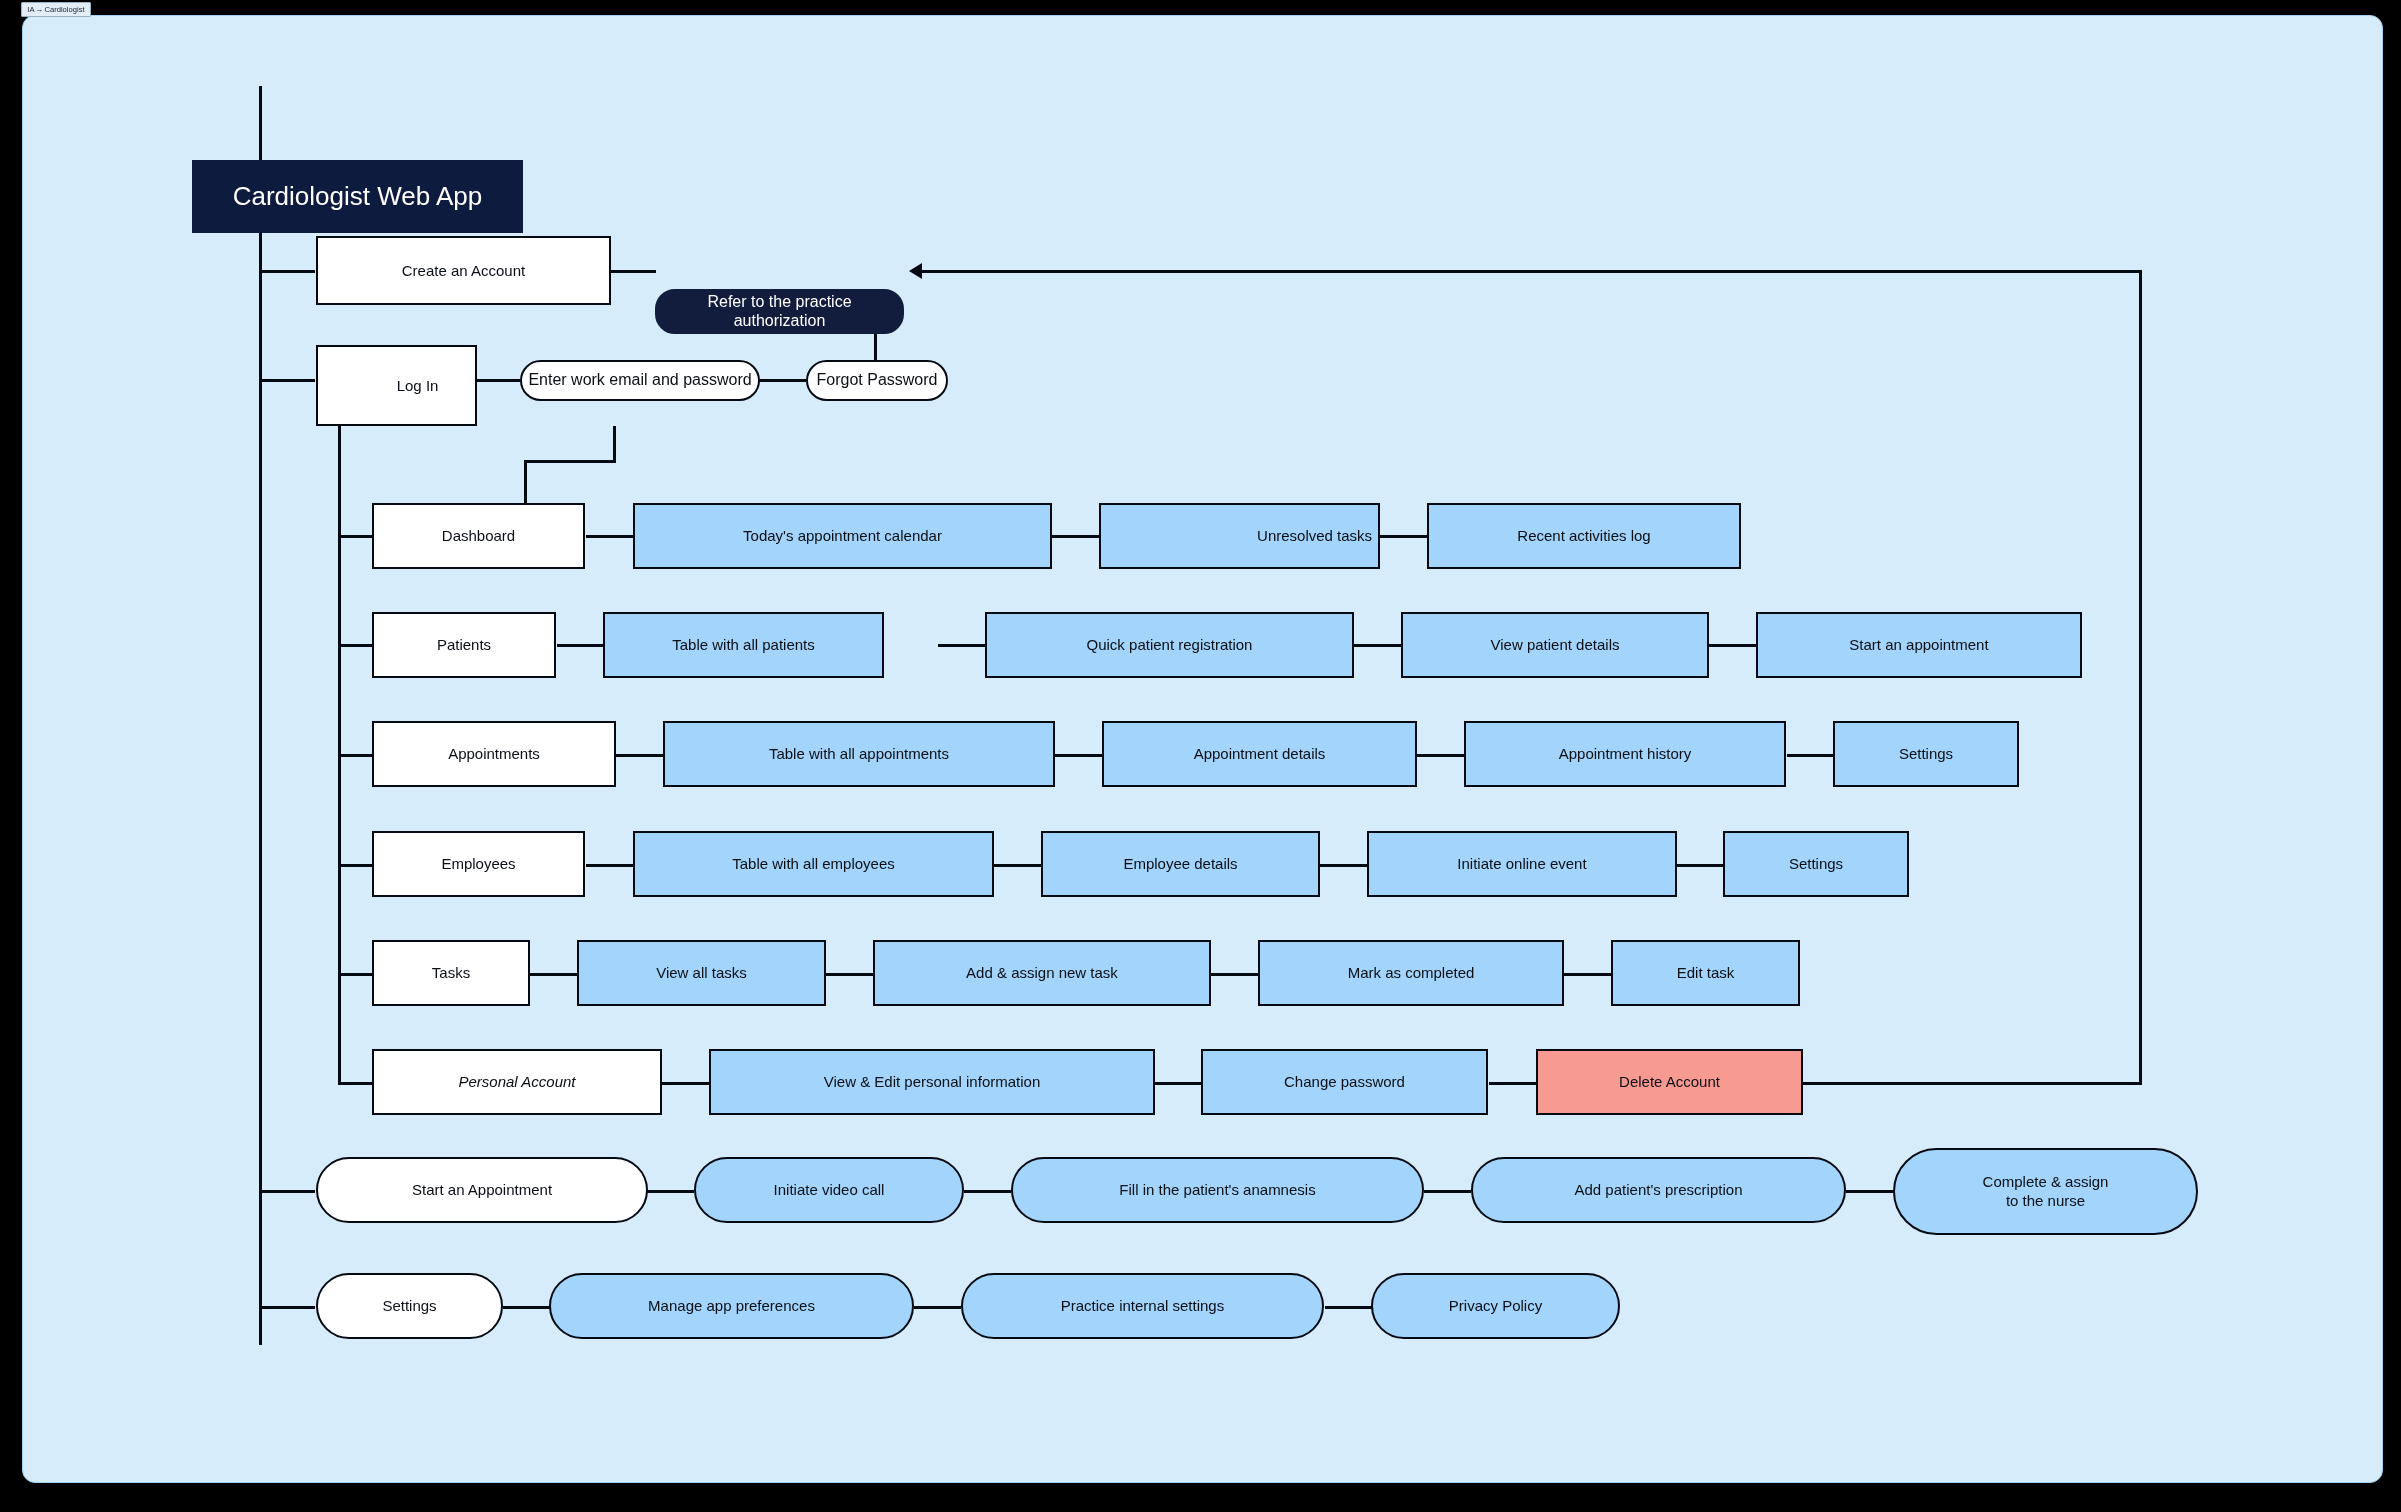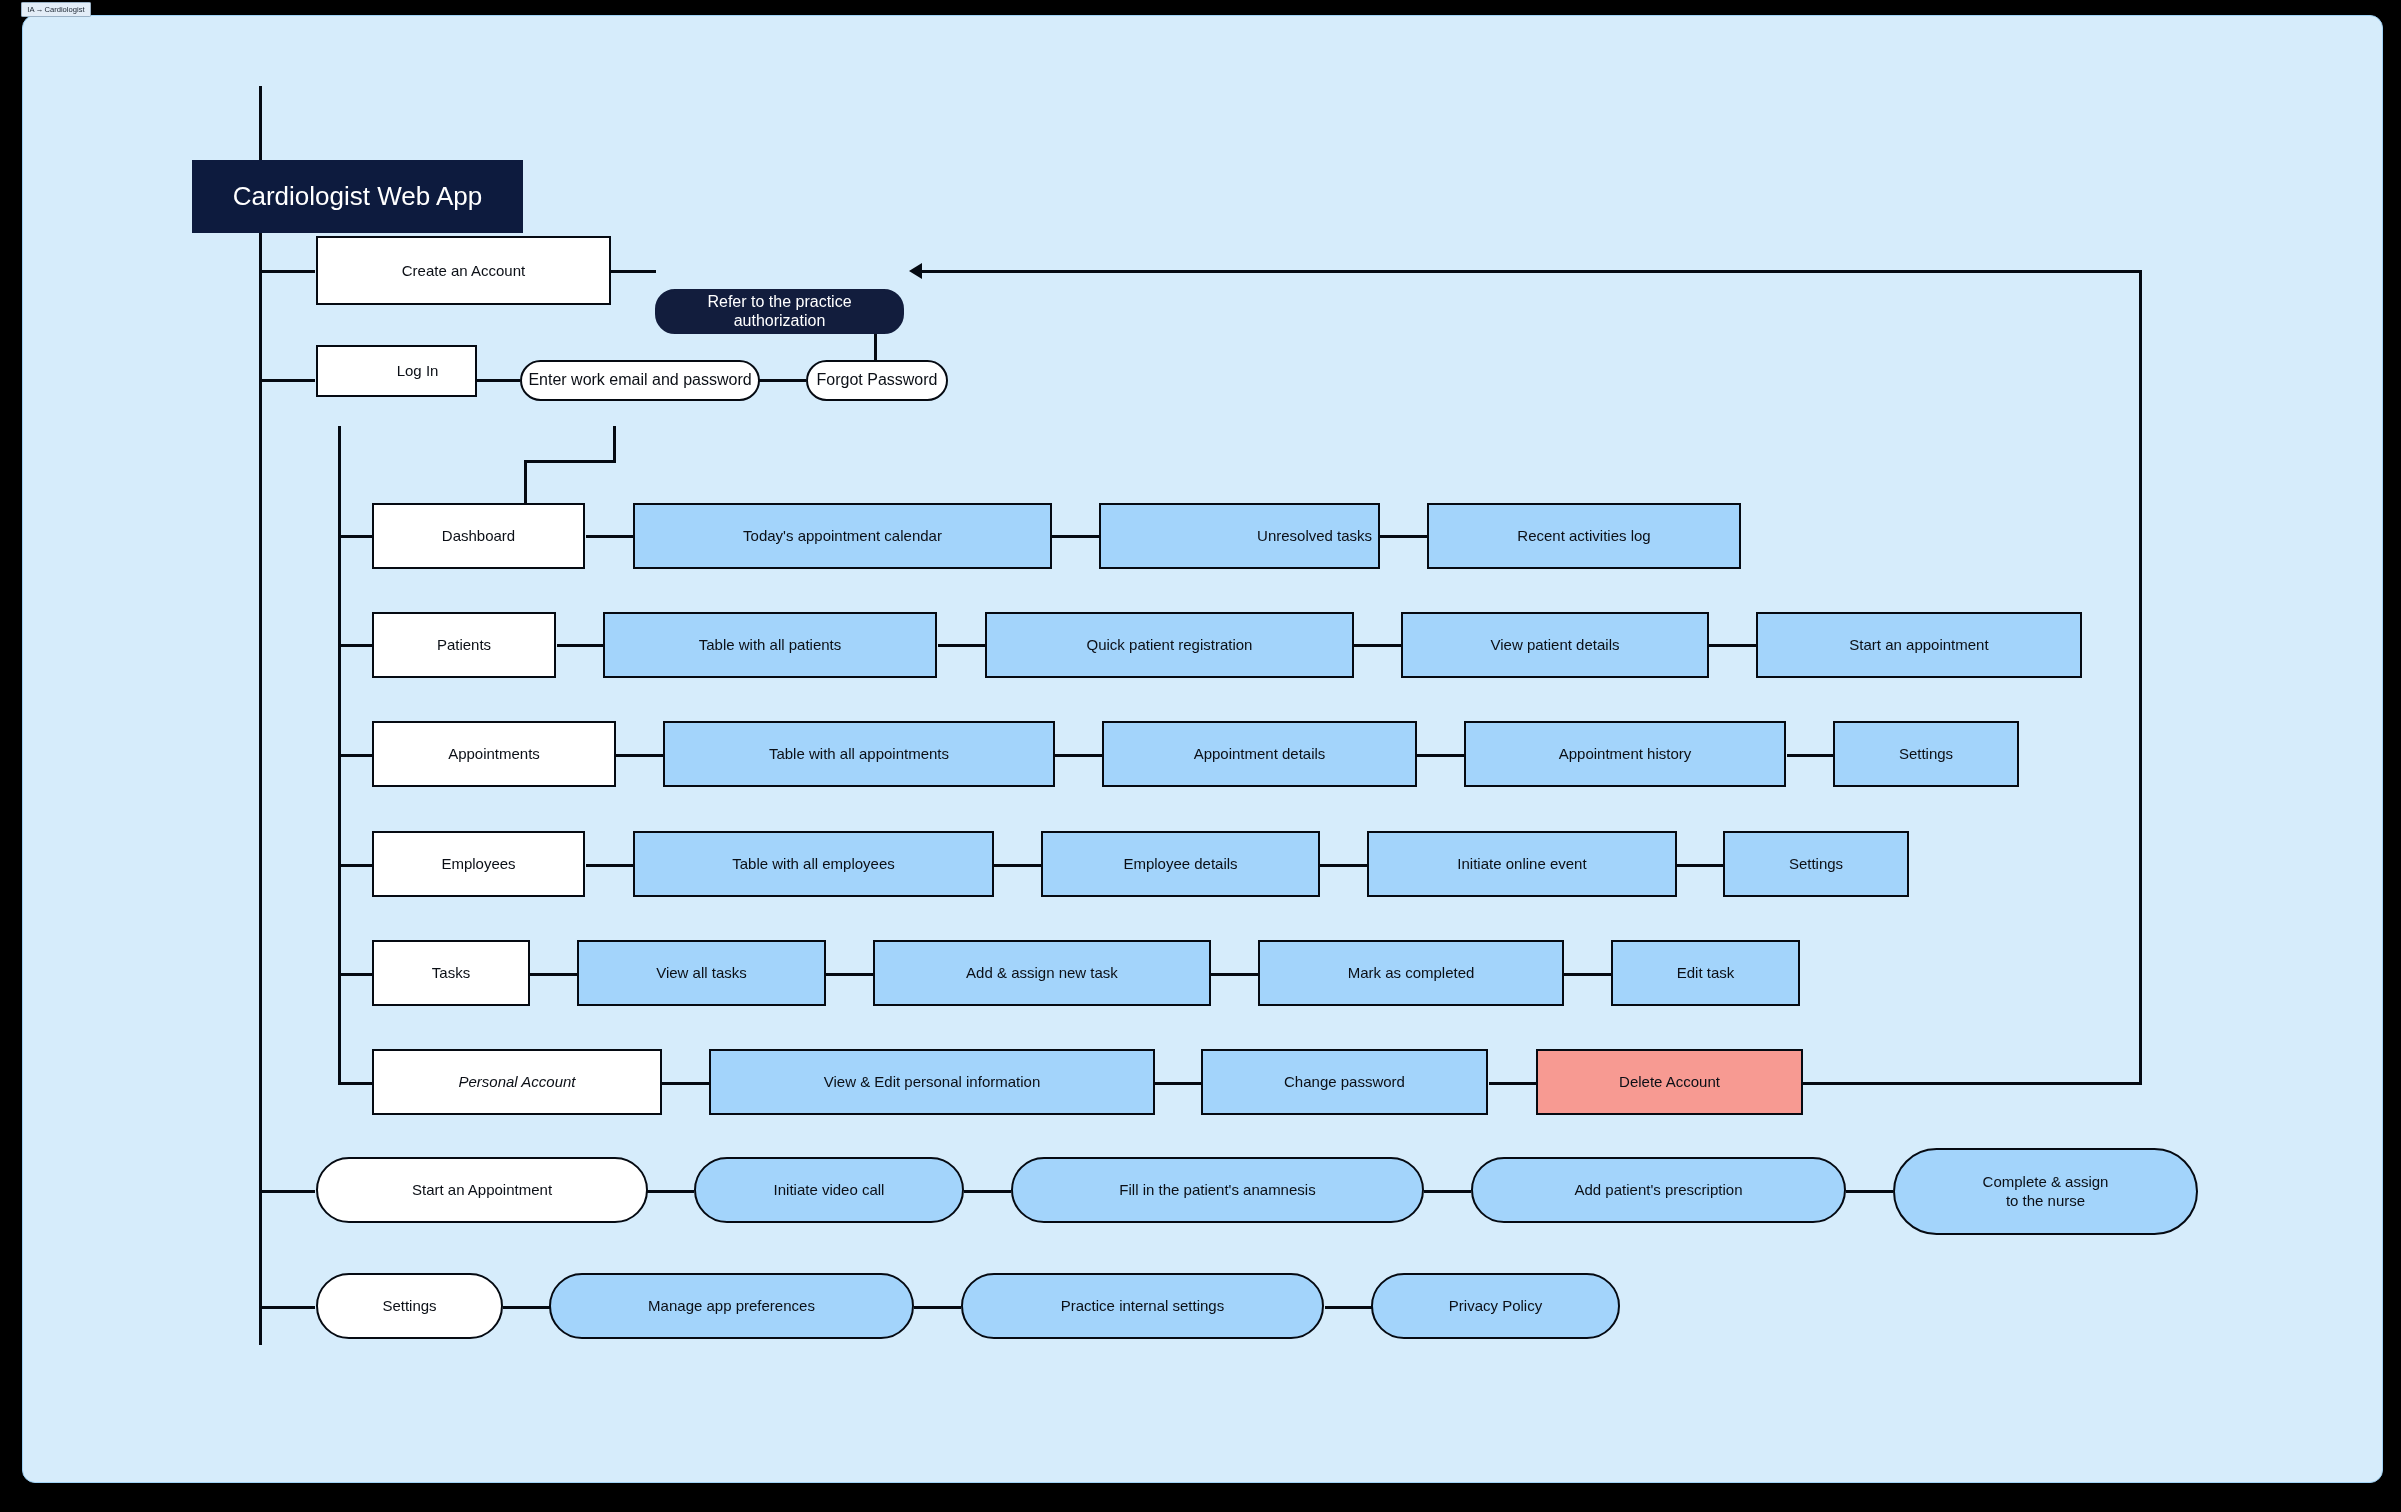--- a/index.html
+++ b/index.html
@@ -219,21 +219,21 @@
     </div>
 
     <div class="node white" style="left:293px; top:253px; width:295px; height:1.2px; height:69px; top:220px;">
       <span>Create an Account</span>
     </div>
 
     <div class="node pill-dark" style="left:632px; top:273px; width:249px; height:45px;">
       <span>Refer to the practice authorization</span>
     </div>
 
-    <div class="node white" style="left:293px; top:329px; width:161px; height:52px;padding-left:48px;">
+    <div class="node white" style="left:293px; top:329px; width:161px; height:81px;padding-left:48px;">
       <span>Log In</span>
     </div>
 
     <div class="node pill-white" style="left:497px; top:344px; width:240px; height:41px;">
       <span>Enter work email and password</span>
     </div>
 
     <div class="node pill-white" style="left:783px; top:344px; width:142px; height:41px;">
       <span>Forgot Password</span>
     </div>
@@ -247,21 +247,21 @@
     <div class="node blue" style="left:1076px; top:487px; width:281px; height:66px;justify-content:flex-end;">
       <span>Unresolved tasks</span>
     </div>
     <div class="node blue" style="left:1404px; top:487px; width:314px; height:66px;">
       <span>Recent activities log</span>
     </div>
 
     <div class="node white" style="left:349px; top:596px; width:184px; height:66px;">
       <span>Patients</span>
     </div>
-    <div class="node blue" style="left:580px; top:596px; width:334px; height:66px;">
+    <div class="node blue" style="left:580px; top:596px; width:281px; height:66px;">
       <span>Table with all patients</span>
     </div>
     <div class="node blue" style="left:962px; top:596px; width:369px; height:66px;">
       <span>Quick patient registration</span>
     </div>
     <div class="node blue" style="left:1378px; top:596px; width:308px; height:66px;">
       <span>View patient details</span>
     </div>
     <div class="node blue" style="left:1733px; top:596px; width:326px; height:66px;">
       <span>Start an appointment</span>

